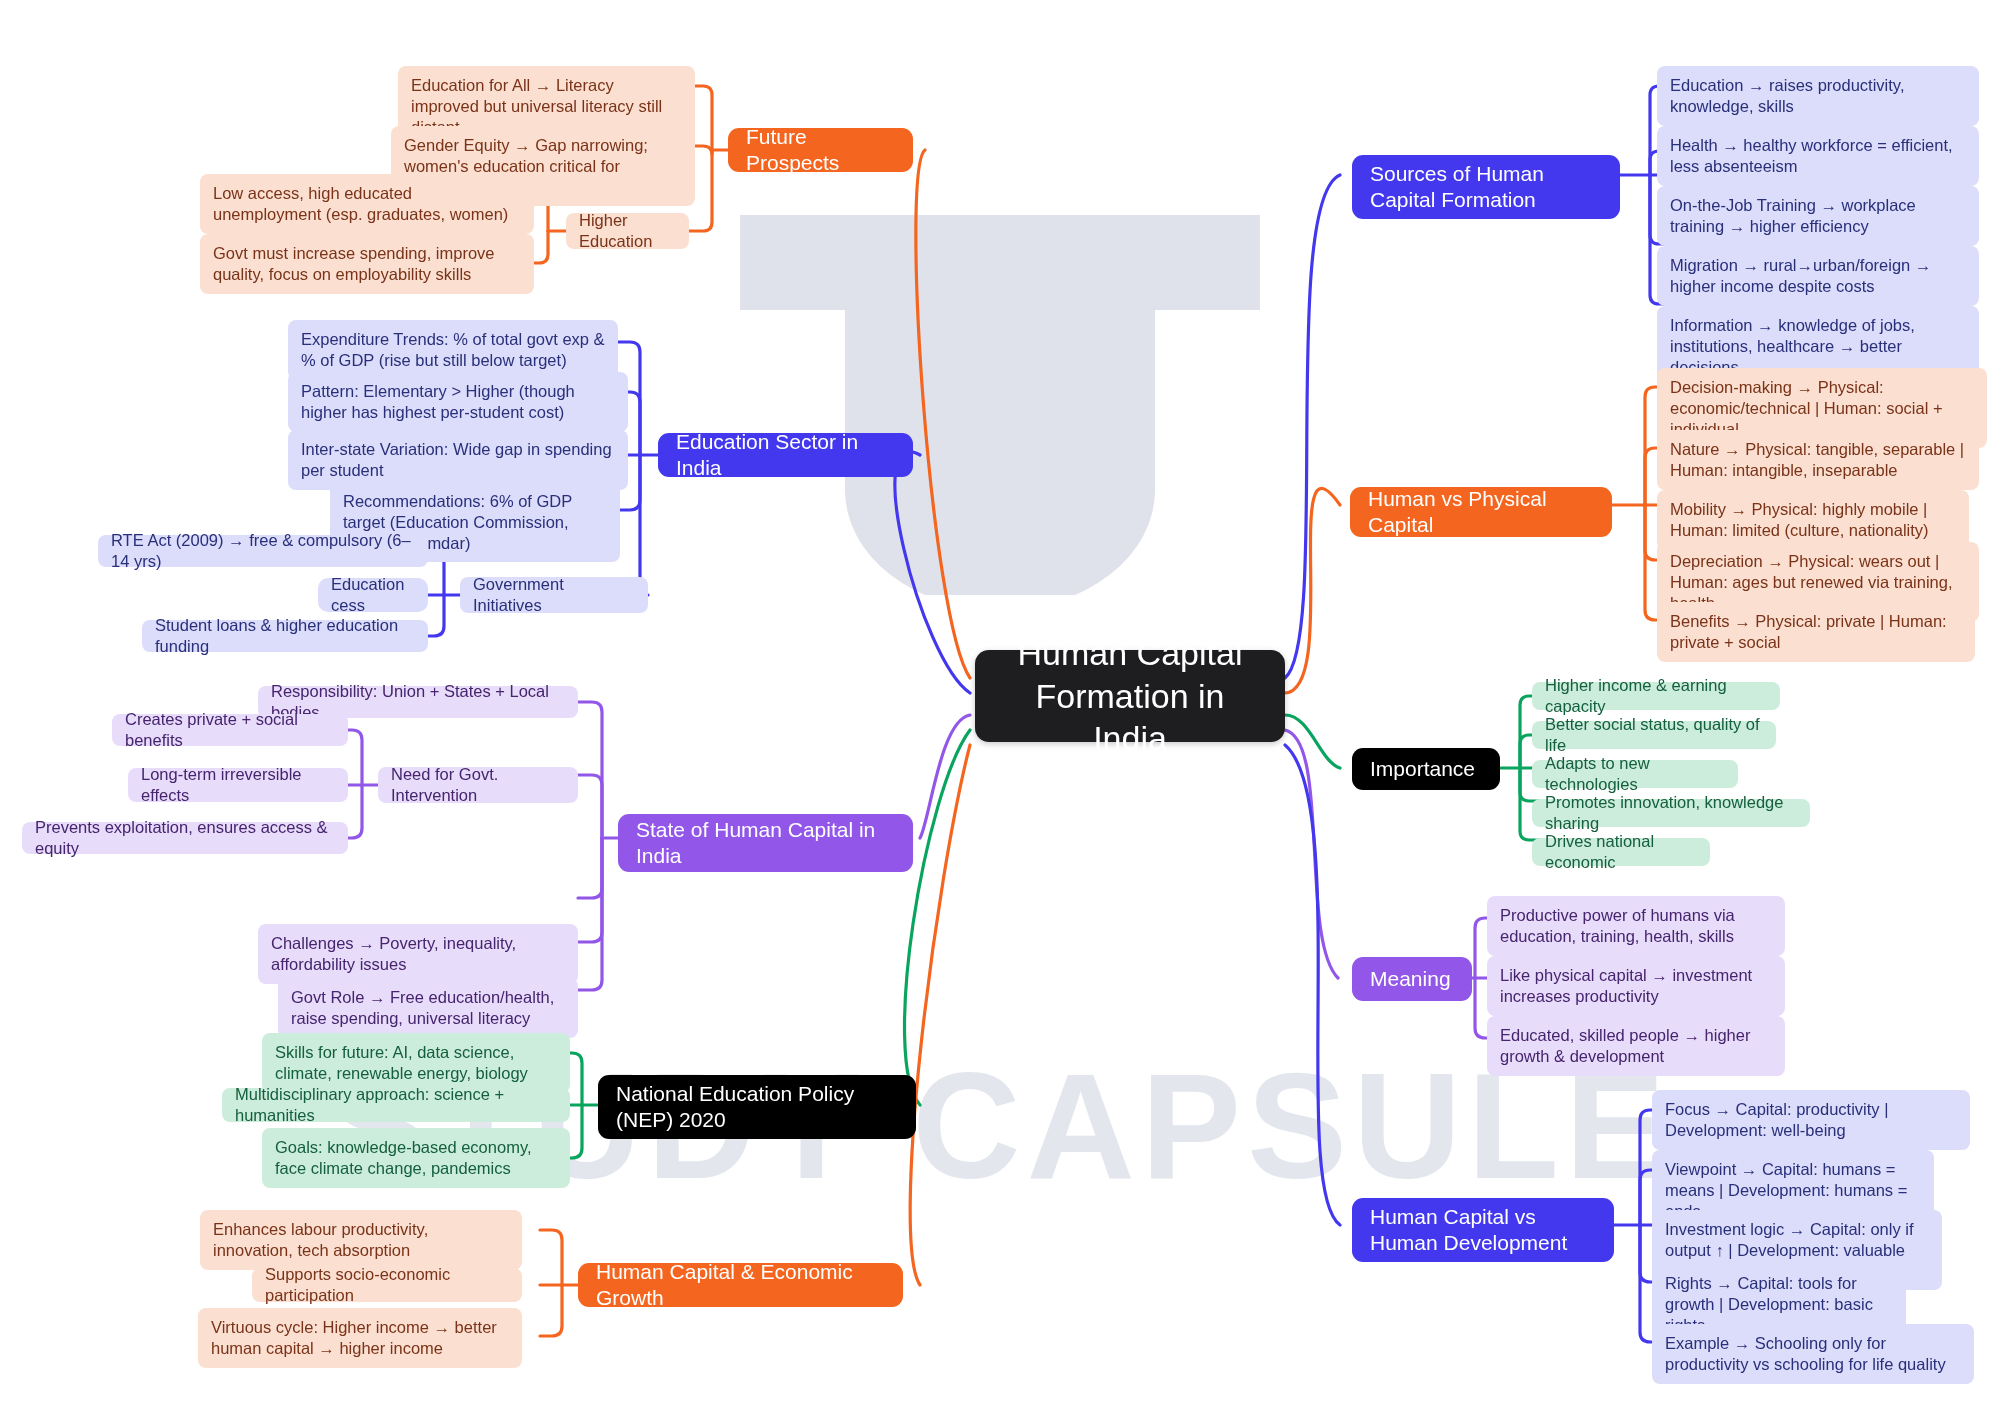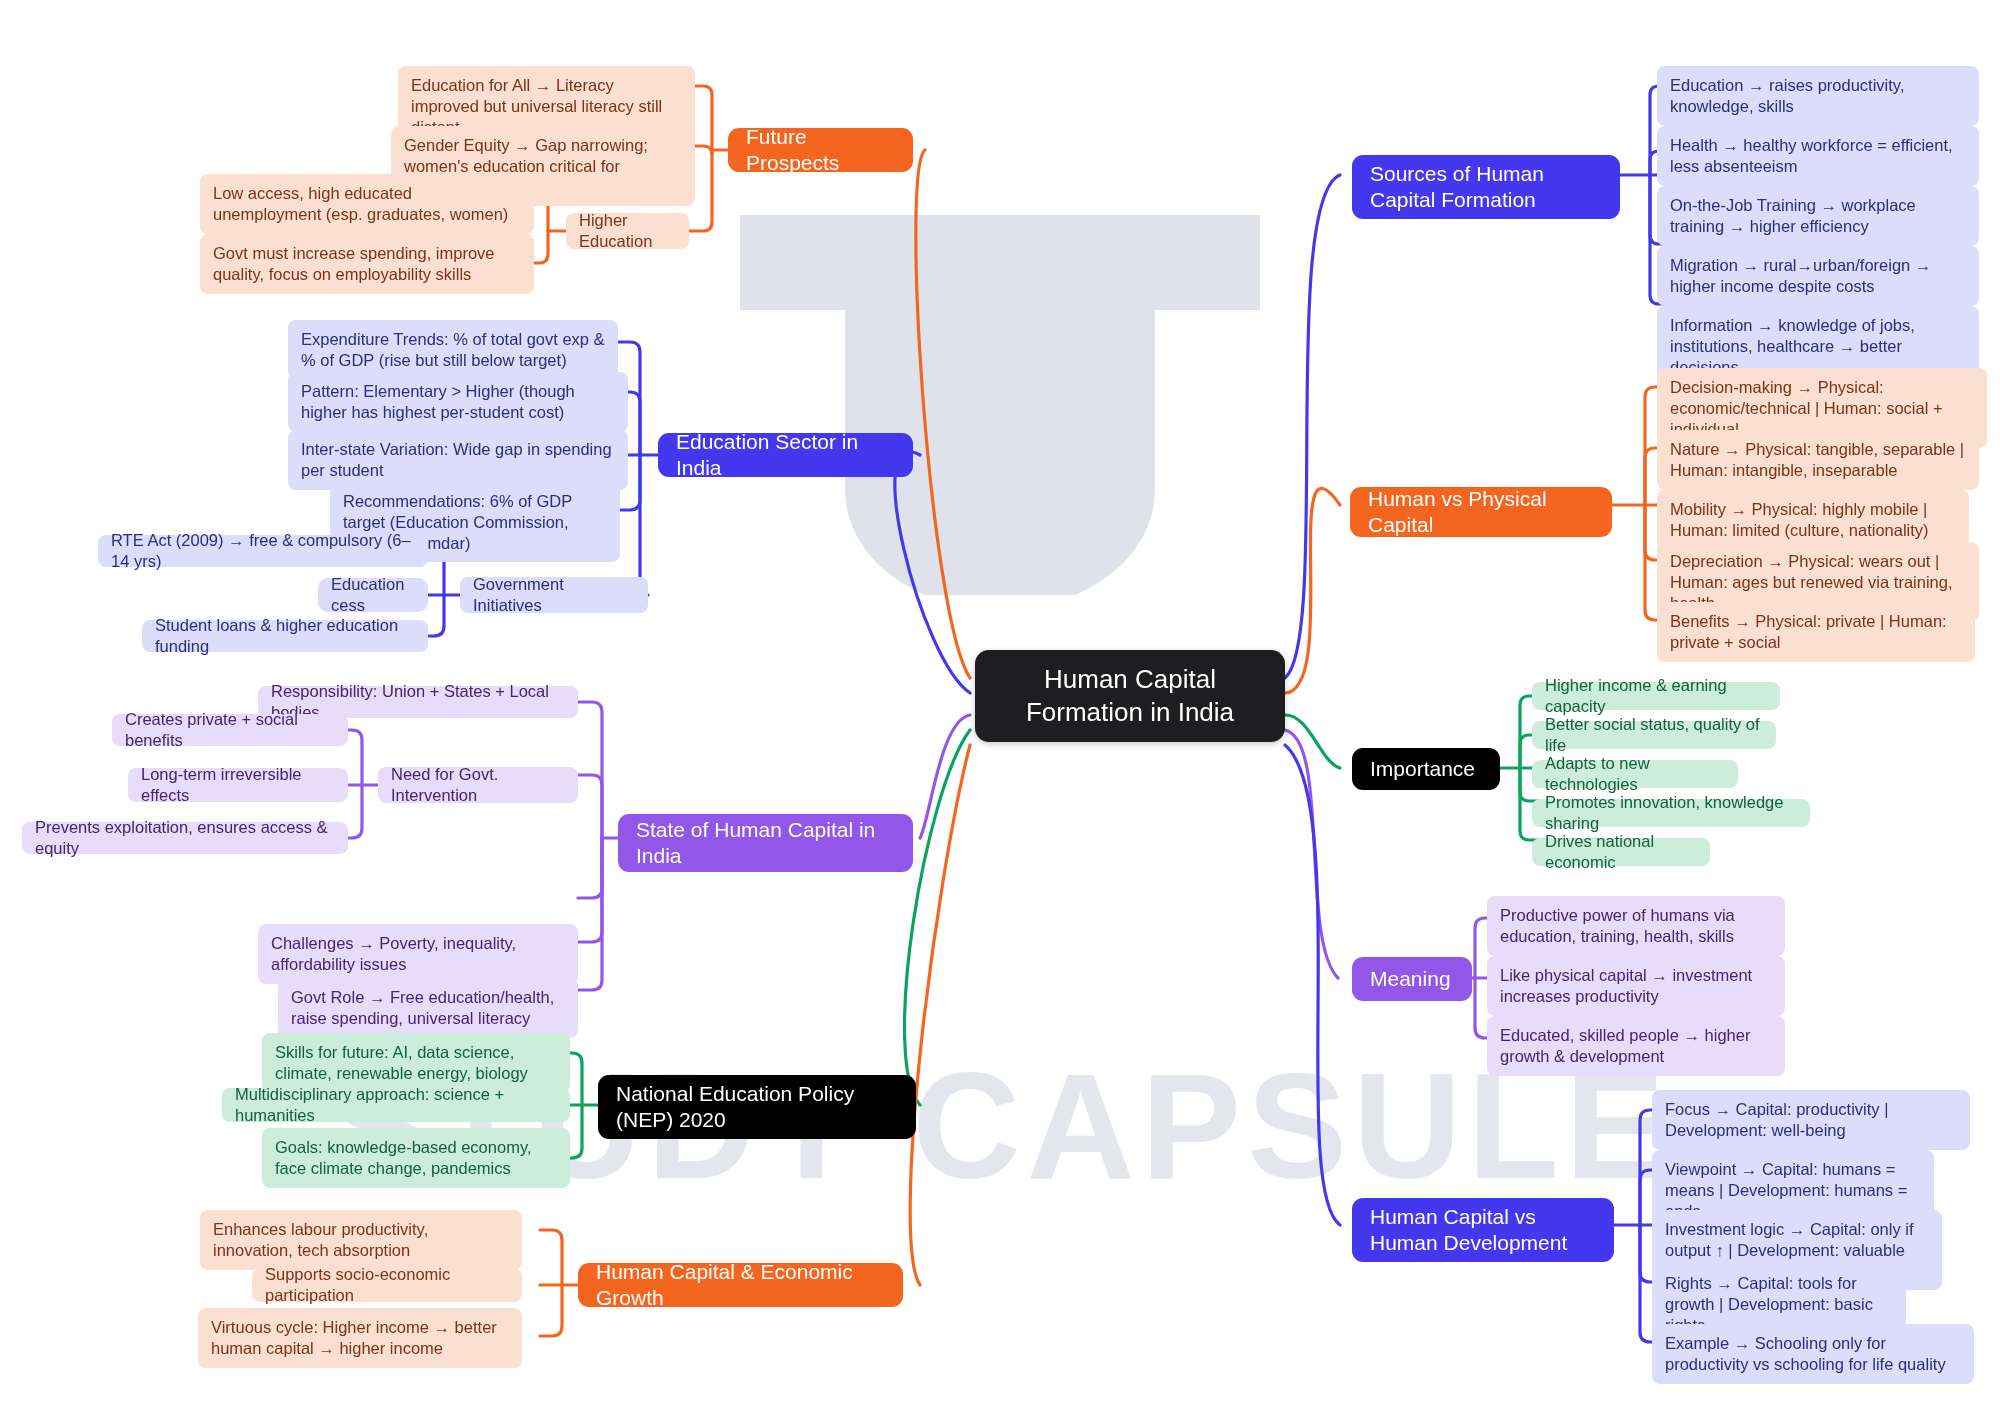--- a/index.html
+++ b/index.html
@@ -47,21 +47,21 @@
     position: absolute;
     box-sizing: border-box;
     border-radius: 9px;
     display: flex;
     align-items: center;
     line-height: 1.26;
   }
   .root {
     background: #1e1e21;
     color: #ffffff;
-    font-size: 26px;
+    font-size: 34px;
     border-radius: 14px;
     padding: 14px 26px;
     justify-content: center;
     text-align: center;
     box-shadow: 0 2px 6px rgba(0,0,0,.22);
   }
   .branch {
     color: #ffffff;
     font-size: 21px;
     border-radius: 11px;

